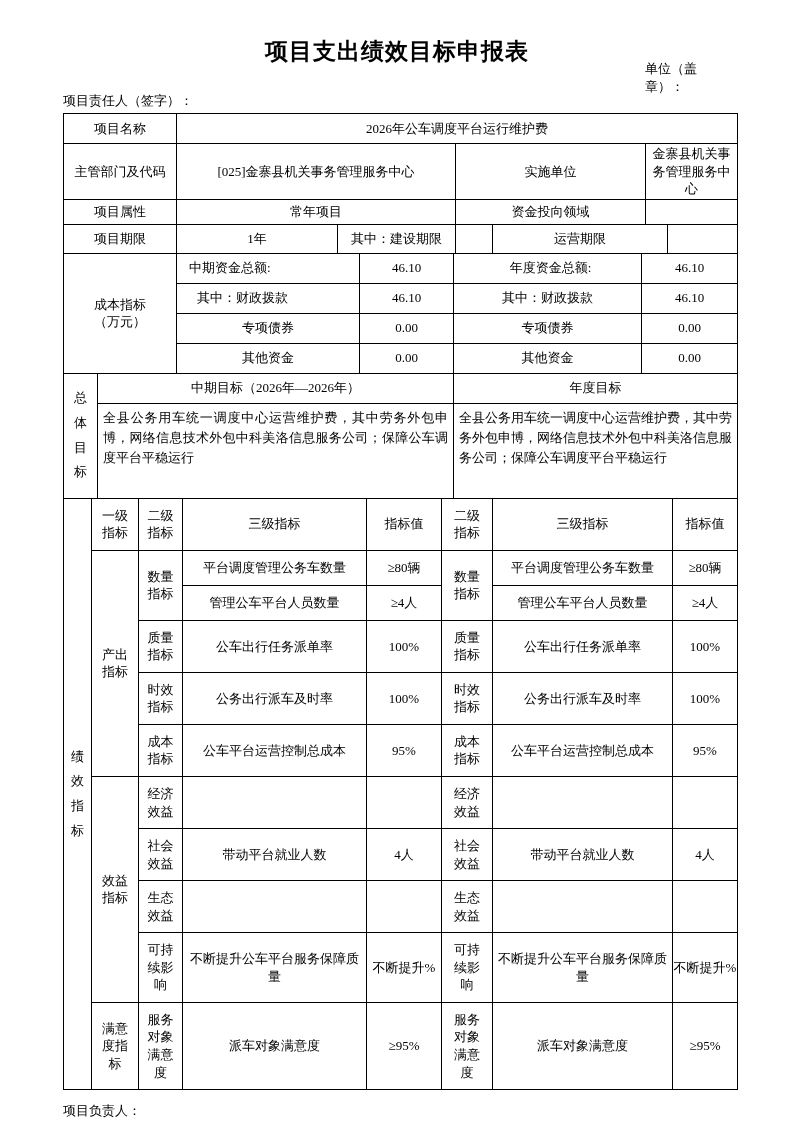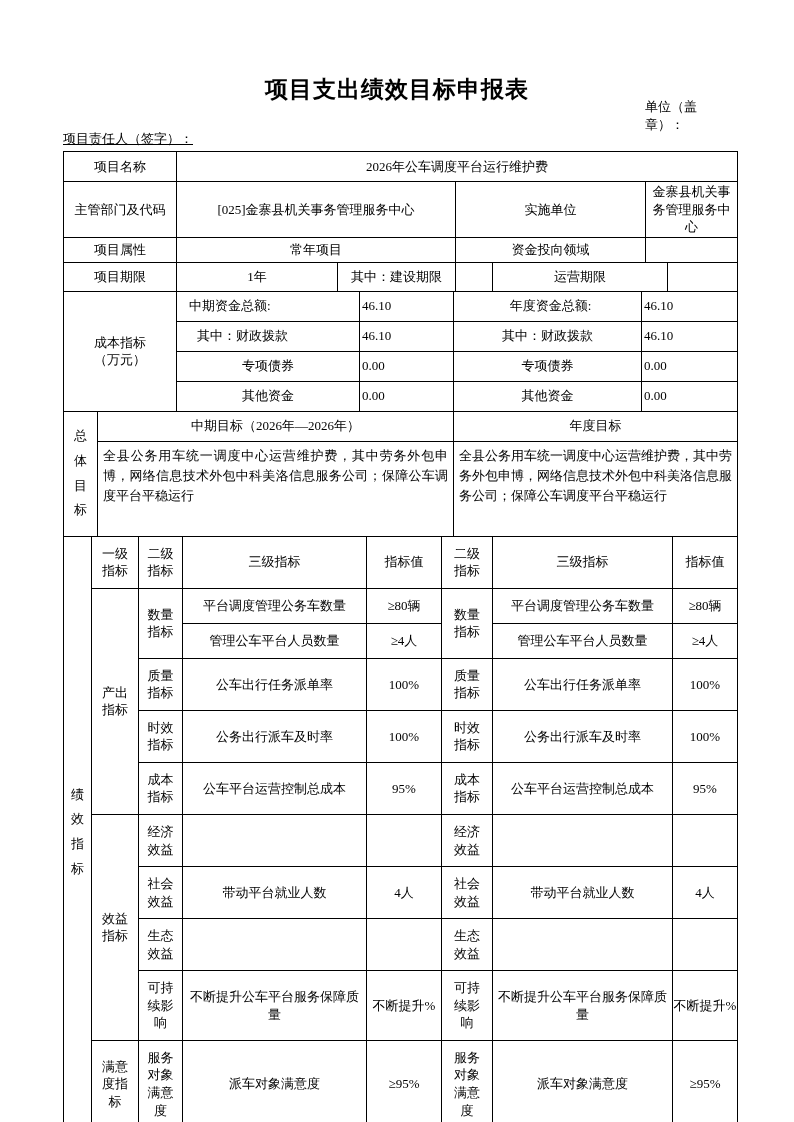--- a/index.html
+++ b/index.html
@@ -9,40 +9,39 @@
     font-family: "Liberation Serif", "DejaVu Serif", serif;
     font-size: 13px;
   }
   .page {
     position: relative;
     width: 794px; height: 1122px;
     background: #ffffff;
     overflow: hidden;
   }
   .doc-title {
-    padding-top: 74px;
+    padding-top: 36px;
     text-align: center;
     font-size: 23px;
     font-weight: bold;
     letter-spacing: 1px;
   }
   .doc-subtitle {
     margin-top: 16px;
     text-align: center;
     font-size: 13px;
   }
   .pre-table {
     position: relative;
     height: 46px;
   }
   .signer {
     position: absolute;
     left: 63px; bottom: 3px;
     font-size: 13px;
-    text-decoration: underline;
   }
   .unit-seal {
     position: absolute;
     left: 645px; top: -7px;
     width: 60px;
     font-size: 13px;
     line-height: 1.4;
   }
   table {
     border-collapse: collapse;
@@ -58,21 +57,21 @@
     vertical-align: middle;
     padding: 1px 2px;
     overflow: hidden;
     line-height: 1.35;
     word-break: break-all;
   }
   td.lbl { padding: 1px 4px; }
   td.left12 { text-align: left; padding-left: 12px; }
   td.left20 { text-align: left; padding-left: 20px; }
   td.left8  { text-align: center; padding-left: 8px; }
-  td.rightv { text-align: left; padding-right: 2px; }
+  td.rightv { text-align: center; padding-right: 2px; }
   td.pre { white-space: pre-line; }
   td.vert { padding: 0 5px; line-height: 1.9; }
   td.goaltext {
     text-align: justify;
     vertical-align: top;
     padding: 4px 5px;
     line-height: 1.55;
     word-break: break-all;
   }
   td.hdr2 { padding: 8px 6px; }

